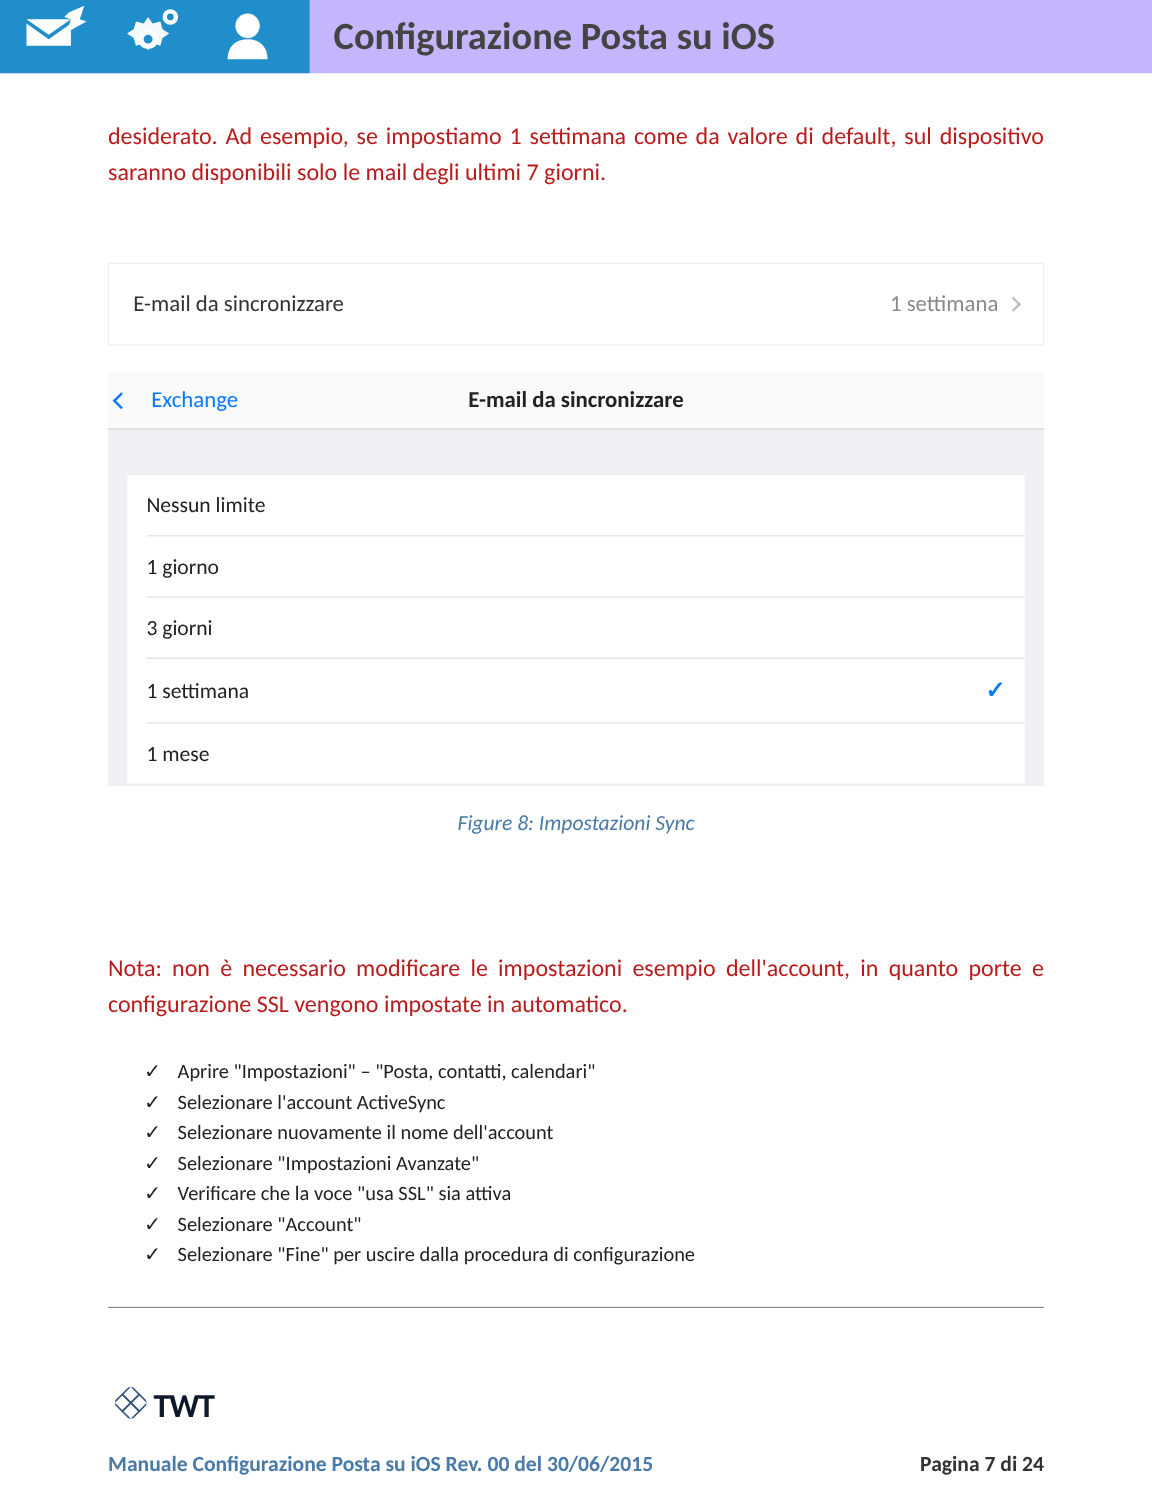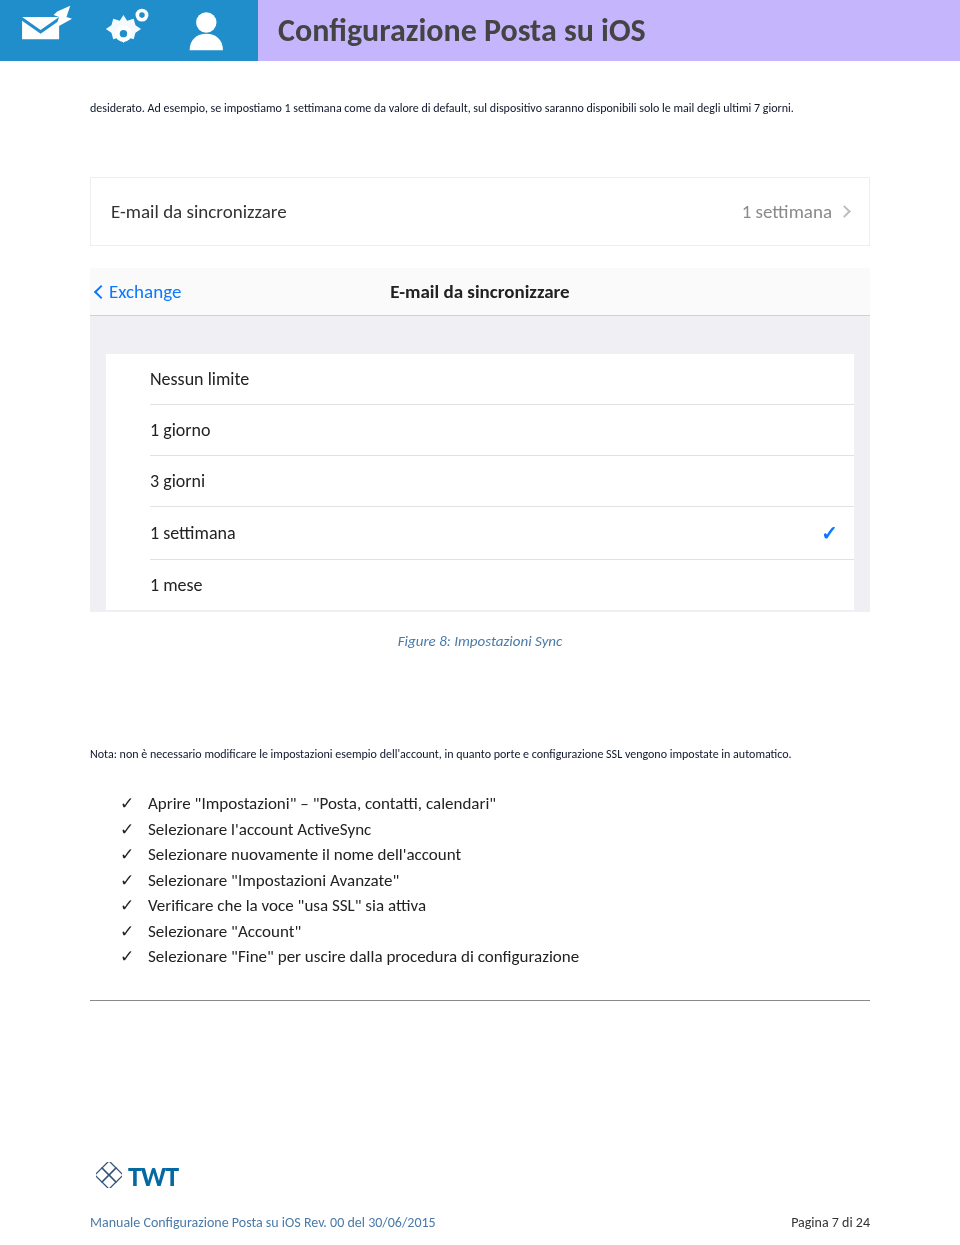--- a/index.html
+++ b/index.html
@@ -37,23 +37,23 @@
     font-weight: 600;
     color: #444;
   }
 
   
   .page {
     padding: 38px 90px 0 90px;
   }
 
   .body-text {
-    font-size: 12px;
+    font-size: 20px;
     line-height: 1.5;
-    color: #0f172a;
+    color: #b91c1c;
     text-align: justify;
     margin-bottom: 60px;
   }
 
   
   .ios-row1 {
     background: #fff;
     border: 1px solid #eee;
     display: flex;
     justify-content: space-between;
@@ -88,21 +88,21 @@
     display: flex;
     align-items: center;
     position: relative;
     padding: 0 6px;
   }
   .ios-back {
     display: flex;
     align-items: center;
     color: #0b79ff;
     font-size: 19px;
-    gap: 1px;
+    gap: 18px;
   }
   .chevron-left {
     width: 10px; height: 10px;
     border-top: 2px solid #0b79ff;
     border-left: 2px solid #0b79ff;
     transform: rotate(-45deg);
     display: inline-block;
     margin-right: 2px;
   }
   .ios-nav-title {
@@ -112,40 +112,39 @@
     font-size: 19px;
     font-weight: 600;
     color: #222;
     pointer-events: none;
   }
 
   .ios-list {
     background: #fff;
     margin: 38px 16px 0 16px;
     border-radius: 0;
-    padding-left: 28px;
   }
   .ios-option {
     display: flex;
     justify-content: space-between;
     align-items: center;
     padding: 14px 16px 14px 0;
     margin-left: 16px;
     border-bottom: 1px solid #e1e1e4;
     font-size: 18px;
     color: #222;
   }
   .ios-option:last-child { border-bottom: none; }
   .ios-check { color: #0b79ff; font-size: 20px; font-weight: 700; }
 
   .figure-caption {
     text-align: center;
     font-style: italic;
     color: #4a7aa8;
-    font-size: 15px;
+    font-size: 18px;
     margin-top: 20px;
     margin-bottom: 95px;
   }
 
   .checklist {
     list-style: none;
     margin: 10px 0 30px 30px;
   }
   .checklist li {
     position: relative;
@@ -166,28 +165,29 @@
   
   .footer {
     position: absolute;
     left: 90px; right: 90px; bottom: 14px;
   }
   .logo-row { display: flex; align-items: center; gap: 6px; margin-bottom: 22px; margin-left: 6px; }
   .logo-icon svg { width: 26px; height: 26px; }
   .logo-text {
     font-weight: 900;
     font-size: 28px;
-    color: #0369a1;
+    color: #0f172a;
     letter-spacing: -1px;
     line-height: 1;
   }
   .footer-line {
     display: flex;
     justify-content: space-between;
-    font-size: 14px;
+    font-size: 18px;
+    font-weight: bold;
   }
   .footer-left { color: #4a7aa8; }
   .footer-right { color: #333; }
 </style>
 </head>
 <body>
 
 <div class="header">
   <div class="header-icons">
     <span>

